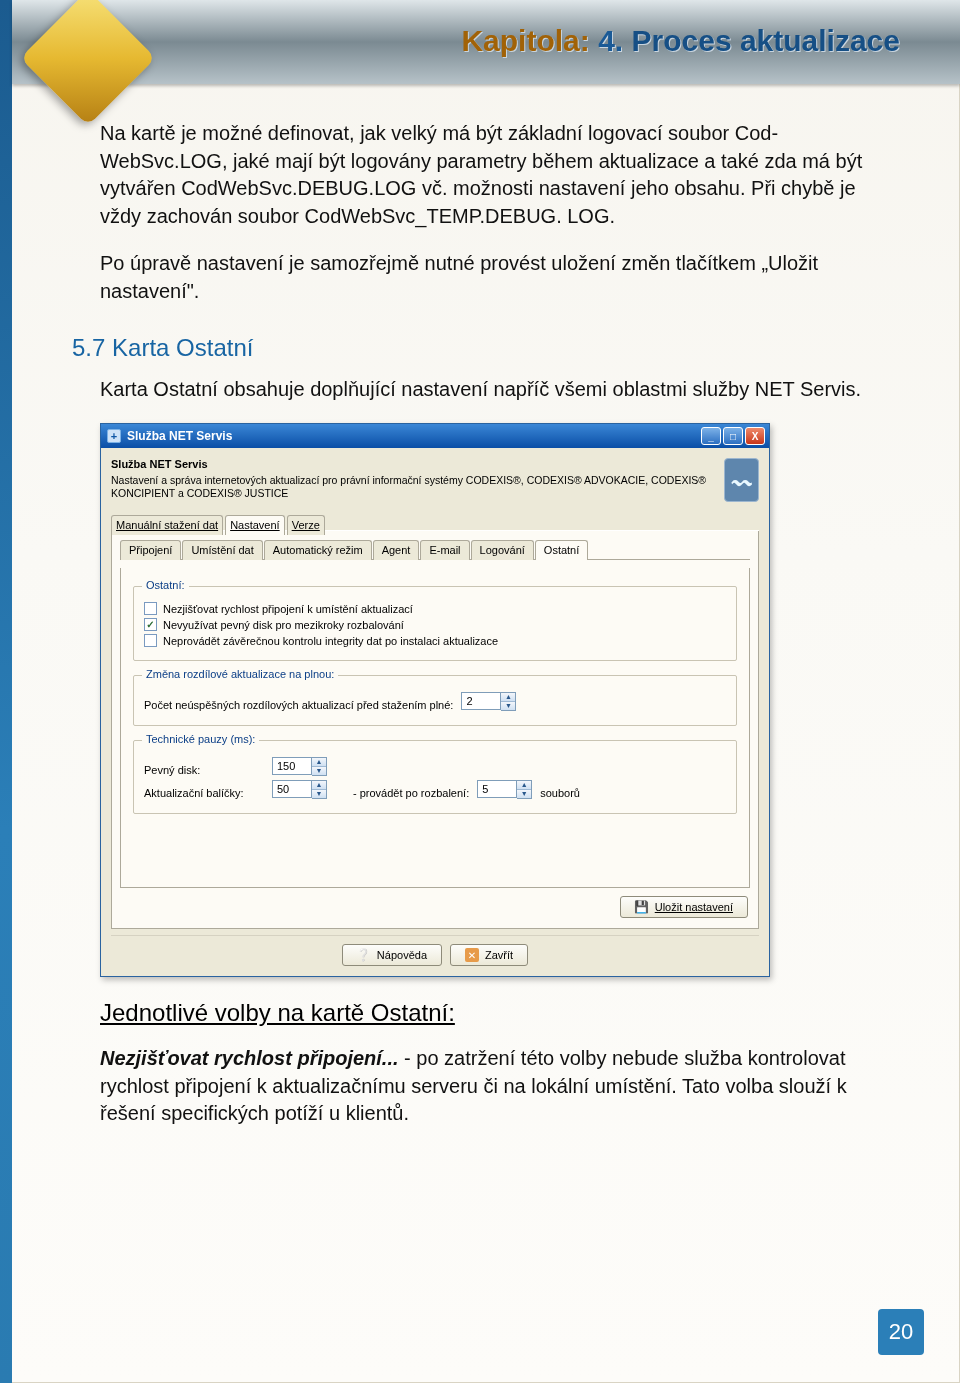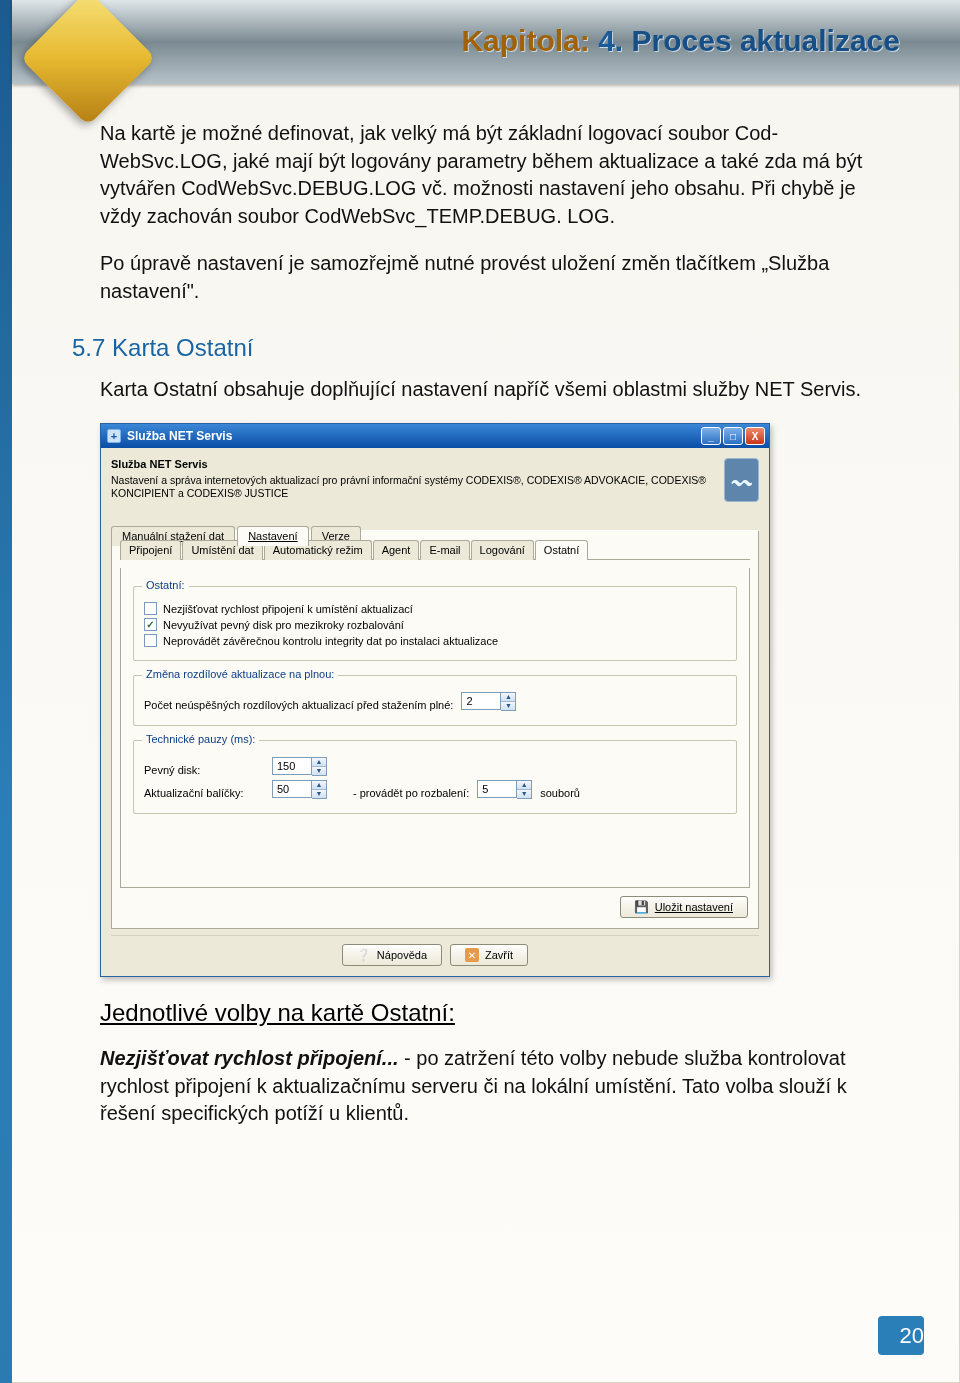--- a/index.html
+++ b/index.html
@@ -64,24 +64,24 @@
       margin: 28px 0 14px -28px;
     }
     .opt-head {
       text-decoration: underline;
       font-size: 24px; margin: 22px 0 18px;
     }
     .opt-label { font-weight: bold; font-style: italic; }
     .page-num {
       position: absolute;
       right: 36px; bottom: 28px;
-      width: 46px; height: 39px;
+      width: 46px; height: 46px;
       background: #2b7fb8;
       color: #fff; font-size: 22px;
-      display: flex; align-items: center; justify-content: flex-end;
+      display: flex; align-items: center; justify-content: center;
       border-radius: 4px;
     }
     
     .win {
       width: 670px;
       margin: 8px 0 18px;
       border: 1px solid #2a63a0;
       background: #ece9d8;
       box-shadow: 2px 3px 6px rgba(0,0,0,.25);
       font-family: Tahoma, Arial, sans-serif;
@@ -105,21 +105,21 @@
     .tb-min { background: linear-gradient(180deg,#7db2e8,#2c6fc1); color:#fff;}
     .tb-max { background: linear-gradient(180deg,#7db2e8,#2c6fc1); color:#fff;}
     .tb-close { background: linear-gradient(180deg,#ef8a6b,#c8361a); color:#fff;}
     .inner-pad { padding: 10px 10px 8px; }
     .app-head { display:flex; align-items:flex-start; justify-content:space-between; gap:10px; margin-bottom:8px;}
     .app-head-text { font-size: 10.5px; line-height:1.25;}
     .app-head-text .strong { font-weight:bold; font-size:11px; display:block; margin-bottom:2px;}
     .app-icon { width:44px; height:44px; background:#5e86ad; border:1px solid #9cb6cf; border-radius:4px; display:flex; align-items:center; justify-content:center; }
     .app-icon-glyph { color:#e9f8ff; font-size:20px; }
     .tabstrip { display:flex; gap:2px; border-bottom:1px solid #fff; margin-top:4px;}
-    .tab { padding:3px 10px 4px; border:1px solid #ada99a; border-bottom:none; background:#ece9d8; border-radius:3px 3px 0 0; position:relative; top:16px;}
+    .tab { padding:3px 4px 4px; border:1px solid #ada99a; border-bottom:none; background:#ece9d8; border-radius:3px 3px 0 0; position:relative; top:5px;}
     .tab.active { background:#fdfbf5; z-index:2;}
     .tab-underline { text-decoration: underline; }
     .panel { background:#fdfbf5; border:1px solid #ada99a; border-top:none; padding:8px 8px 8px; }
     .subtabs { display:flex; gap:1px; margin-bottom:8px; border-bottom:1px solid #ada99a;}
     .subtab { padding:3px 8px 4px; border:1px solid #ada99a; border-bottom:none; background:#ece9d8; border-radius:3px 3px 0 0; position:relative; top:1px;}
     .subtab.active { background:#fdfbf5; }
     .subpanel { background:#fdfbf5; border:1px solid #ada99a; border-top:none; padding:10px 10px 12px; min-height:320px;}
     .group { border:1px solid #c9c4b3; margin:8px 2px 14px; padding:12px 10px 10px; position:relative; border-radius:2px;}
     .group-title { position:absolute; top:-8px; left:8px; background:#fdfbf5; padding:0 4px; color:#0b3e86; font-size:11px;text-align:center;}
     .chk-row { display:flex; align-items:center; gap:6px; margin:3px 0; font-size:11px;}
@@ -150,21 +150,21 @@
   <div class="logo"></div>
 </div>
 <div class="chapter-title">
   <span class="prefix">Kapitola:</span>
   <span class="num">4.</span>
   <span>Proces aktualizace</span>
 </div>
 
 <div class="content">
   <p class="body-text">Na kartě je možné definovat, jak velký má být základní logovací soubor Cod-WebSvc.LOG, jaké mají být logovány parametry během aktualizace a také zda má být vytvářen CodWebSvc.DEBUG.LOG vč. možnosti nastavení jeho obsahu. Při chybě je vždy zachován soubor CodWebSvc_TEMP.DEBUG. LOG.</p>
-  <p class="body-text">Po úpravě nastavení je samozřejmě nutné provést uložení změn tlačítkem „Služba nastavení".</p>
+  <p class="body-text">Po úpravě nastavení je samozřejmě nutné provést uložení změn tlačítkem „Uložit nastavení".</p>
 
   <h2 class="section-head">5.7 Karta Ostatní</h2>
 
   <p class="body-text">Karta Ostatní obsahuje doplňující nastavení napříč všemi oblastmi služby NET Servis.</p>
 
   <div class="win">
     <div class="titlebar">
       <div class="titlebar-left">
         <span class="tb-icon"></span>
         <span>Služba NET Servis</span>

